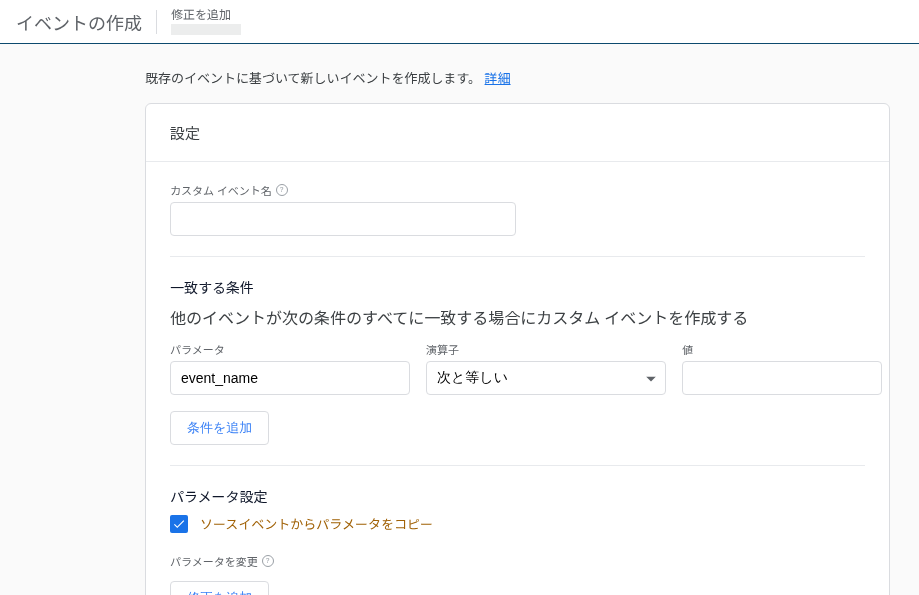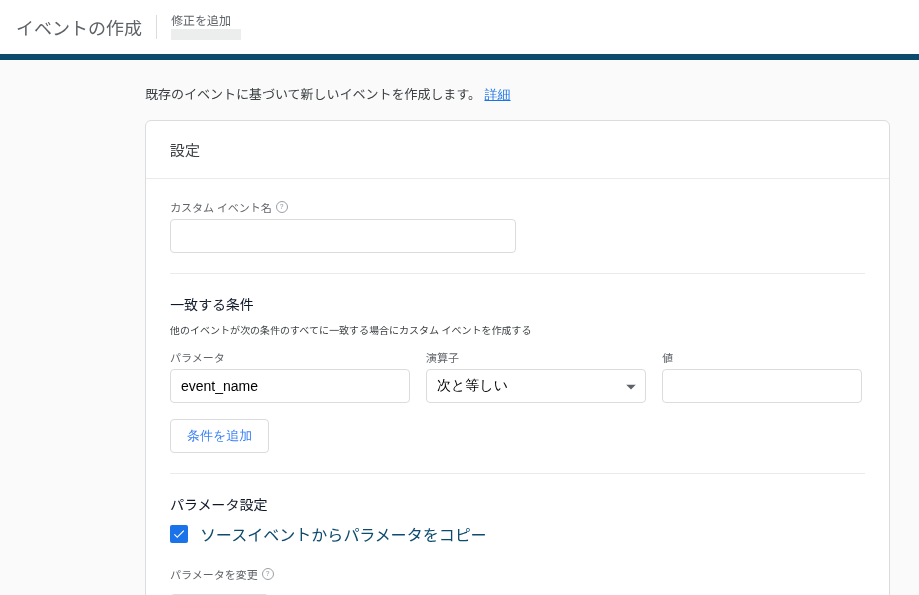--- a/index.html
+++ b/index.html
@@ -7,22 +7,22 @@
       font-family: Roboto, "Noto Sans JP", Arial, sans-serif;
       background: #fafafa;
       color: #3c4043;
       font-size: 13px;
       width: 919px;
     }
     .header {
       display: flex;
       align-items: center;
       background: #fff;
-      border-bottom: 6px solid #0c4a6e;
-      height: 60px;
+      border-bottom: 1px solid #0c4a6e;
+      height: 44px;
       padding: 4px 16px;
     }
     .header-title {
       font-size: 18px;
       color: #5f6368;
       font-weight: 400;
     }
     .header-divider {
       width: 1px;
       height: 24px;
@@ -48,21 +48,20 @@
       padding: 24px 0 24px 145px;
     }
     .intro {
       font-size: 13px;
       color: #3c4043;
       padding-bottom: 16px;
     }
     .intro a {
       color: #1a73e8;
       text-decoration: underline;
-      font-family: Liberation Serif, serif;
     }
     .card {
       width: 745px;
       background: #fff;
       border: 1px solid #dadce0;
       border-radius: 6px;
     }
     .section { padding: 20px 24px; }
     .card-header {
       padding: 18px 24px;
@@ -103,33 +102,33 @@
       border-top: 1px solid #e8eaed;
       margin-left: 24px;
       margin-right: 24px;
     }
     .sub-title {
       font-size: 14px;
       color: #0f172a;
       margin-bottom: 8px;
     }
     .sub-desc {
-      font-size: 10px;
+      font-size: 16px;
       color: #3c4043;
       margin-bottom: 12px;
     }
     .cond-row {
       display: flex;
       gap: 16px;
     }
     .col { display: flex; flex-direction: column; }
     .input-param { width: 240px; }
     .select-box {
       position: relative;
-      width: 220px;
+      width: 240px;
     }
     .select-box .text-input { width: 100%; padding-right: 28px; cursor: pointer; }
     .arrow {
       position: absolute;
       right: 10px;
       top: 50%;
       transform: translateY(-50%);
       pointer-events: none;
       color: #5f6368;
     }
@@ -159,21 +158,21 @@
       width: 18px;
       height: 18px;
       background: #1a73e8;
       border-radius: 2px;
       display: inline-flex;
       align-items: center;
       justify-content: center;
       cursor: pointer;
     }
     .checkbox svg { width: 14px; height: 14px; }
-    .check-label { font-size: 16px; color: #0c4a6e; }
+    .check-label { font-size: 13px; color: #a16207; }
   </style>
 </head>
 <body>
 
 <div class="header">
   <span class="header-title">イベントの作成</span>
   <div class="header-divider"></div>
   <div class="header-sub">
     <span class="header-sub-top">修正を追加</span>
     <span class="header-sub-redact"></span>

